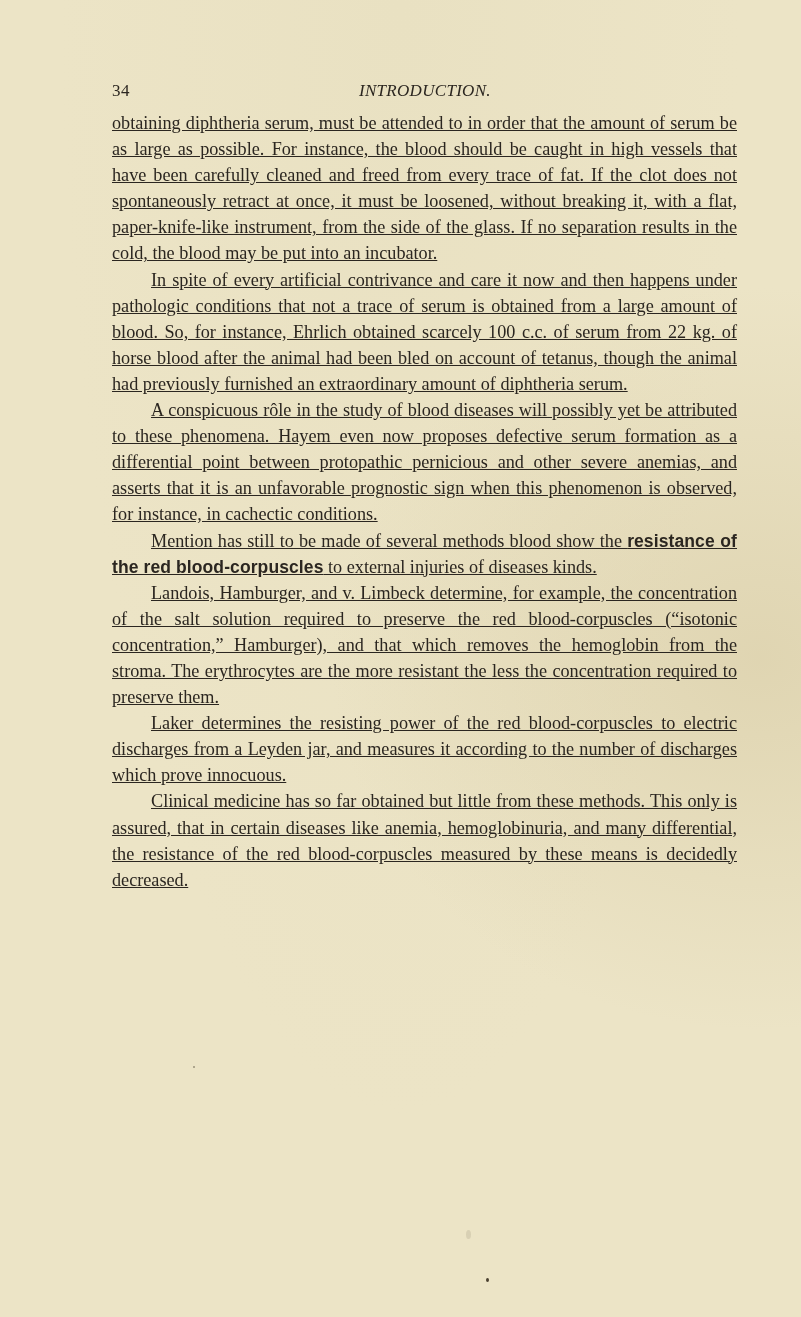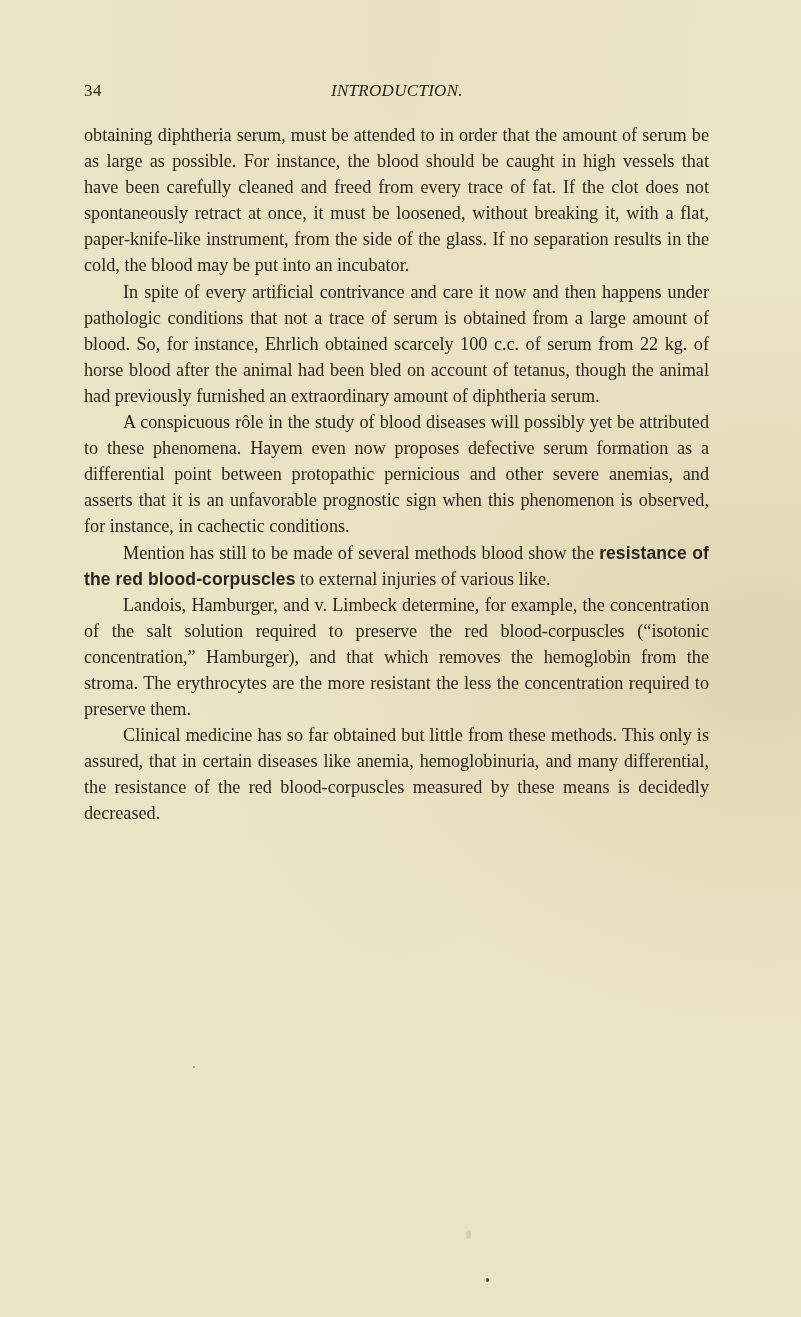--- a/index.html
+++ b/index.html
@@ -13,23 +13,24 @@
       background-image:
         radial-gradient(ellipse at 95% 50%, rgba(200,185,140,0.35), rgba(0,0,0,0) 40%),
         radial-gradient(ellipse at 50% 0%, rgba(230,222,190,0.5), rgba(0,0,0,0) 60%);
       position: relative;
       overflow: hidden;
       font-family: "Liberation Serif", "DejaVu Serif", serif;
       color: #2b2620;
     }
     .page {
       position: absolute;
-      left: 84px;
+      left: 112px;
       top: 78px;
       width: 625px;
+      text-decoration: underline;
     }
     .running-head {
       position: relative;
       height: 26px;
       font-size: 17px;
       line-height: 26px;
     }
     .page-number {
       position: absolute;
       left: 0;
@@ -37,21 +38,21 @@
       letter-spacing: 0.5px;
     }
     .running-title {
       position: absolute;
       left: 247px;
       top: 0;
       font-style: italic;
       letter-spacing: 0.3px;
     }
     .body-text {
-      margin-top: 18px;
+      margin-top: 6px;
       font-size: 18.2px;
       line-height: 26.1px;
       text-align: justify;
     }
     .para {
       margin: 0;
       text-indent: 0;
     }
     .para.indent {
       text-indent: 39px;
@@ -74,21 +75,22 @@
 <div class="page">
   <div class="running-head">
     <span class="page-number">34</span>
     <span class="running-title">INTRODUCTION.</span>
   </div>
 
   <div class="body-text">
     <p class="para">obtaining diphtheria serum, must be attended to in order that the amount of serum be as large as possible. For instance, the blood should be caught in high vessels that have been carefully cleaned and freed from every trace of fat. If the clot does not spontaneously retract at once, it must be loosened, without breaking it, with a flat, paper-knife-like instrument, from the side of the glass. If no separation results in the cold, the blood may be put into an incubator.</p>
     <p class="para indent">In spite of every artificial contrivance and care it now and then happens under pathologic conditions that not a trace of serum is obtained from a large amount of blood. So, for instance, Ehrlich obtained scarcely 100 c.c. of serum from 22 kg. of horse blood after the animal had been bled on account of tetanus, though the animal had previously furnished an extraordinary amount of diphtheria serum.</p>
     <p class="para indent">A conspicuous rôle in the study of blood diseases will possibly yet be attributed to these phenomena. Hayem even now proposes defective serum formation as a differential point between protopathic pernicious and other severe anemias, and asserts that it is an unfavorable prognostic sign when this phenomenon is observed, for instance, in cachectic conditions.</p>
-    <p class="para indent"><span>Mention has still to be made of several methods blood show the </span><span class="emph">resistance of the red blood-corpuscles</span><span> to external injuries of various like.</span></p>
+    <p class="para indent"><span>Mention has still to be made of several methods blood show the </span><span class="emph">resistance of the red blood-corpuscles</span><span> to external injuries of diseases kinds.</span></p>
     <p class="para indent">Landois, Hamburger, and v. Limbeck determine, for example, the concentration of the salt solution required to preserve the red blood-corpuscles (“isotonic concentration,” Hamburger), and that which removes the hemoglobin from the stroma. The erythrocytes are the more resistant the less the concentration required to preserve them.</p>
+    <p class="para indent">Laker determines the resisting power of the red blood-corpuscles to electric discharges from a Leyden jar, and measures it according to the number of discharges which prove innocuous.</p>
     <p class="para indent">Clinical medicine has so far obtained but little from these methods. This only is assured, that in certain diseases like anemia, hemoglobinuria, and many differential, the resistance of the red blood-corpuscles measured by these means is decidedly decreased.</p>
   </div>
 </div>
 
 <span class="speck" style="left:486px;top:1278px;width:3px;height:4px;"></span>
 <span class="speck" style="left:193px;top:1066px;width:2px;height:2px;opacity:0.5;"></span>
 <span class="speck" style="left:466px;top:1230px;width:5px;height:9px;opacity:0.12;"></span>
 
 </body></html>

